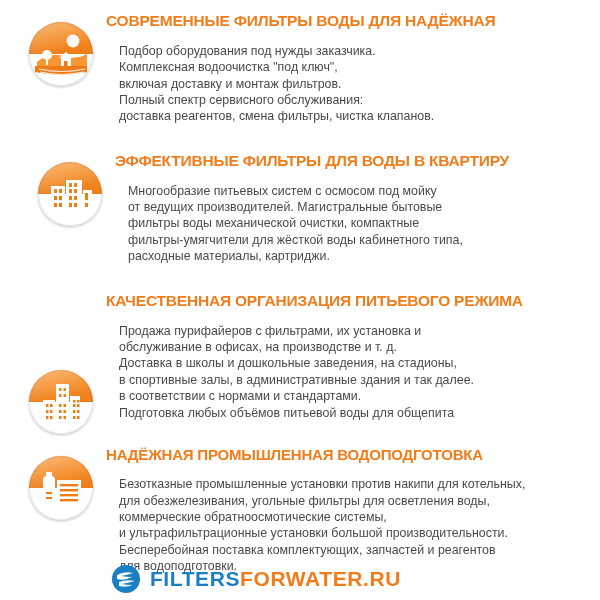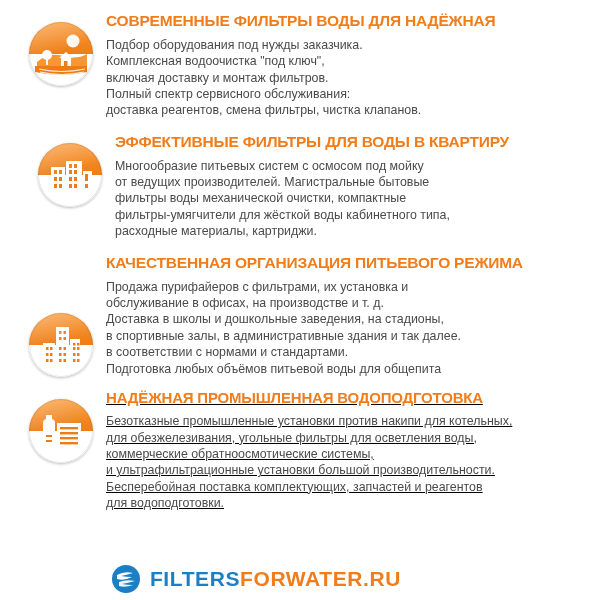--- a/index.html
+++ b/index.html
@@ -44,21 +44,21 @@
     margin: 0 0 7px 0;
     white-space: nowrap;
   }
   .sec-title.small {
     font-size: 15px;
   }
   .sec-body {
     color: #4a4a4a;
     font-size: 12.4px;
     line-height: 16.4px;
-    margin: 0;
+    margin: 13px;
   }
   .sec-body .line {
     display: block;
     white-space: nowrap;
   }
 
   
   .badge {
     position: relative;
     width: 64px;
@@ -274,21 +274,21 @@
         <span class="line">Продажа пурифайеров с фильтрами, их установка и</span>
         <span class="line">обслуживание в офисах, на производстве и т. д.</span>
         <span class="line">Доставка в школы и дошкольные заведения, на стадионы,</span>
         <span class="line">в спортивные залы, в административные здания и так далее.</span>
         <span class="line">в соответствии с нормами и стандартами.</span>
         <span class="line">Подготовка любых объёмов питьевой воды для общепита</span>
       </p>
     </div>
   </div>
 
-  <div class="section" style="margin-top:12px;text-decoration:underline;">
+  <div class="section" style="margin-top:12px;">
     <div class="icon-col">
       <div class="badge">
         <div class="half-top"></div>
         <div class="half-bot"></div>
         <svg width="64" height="64" viewBox="0 0 64 64">
 
           <rect x="14" y="20" width="12" height="32" rx="4" fill="#ffffff"></rect>
           <rect x="17" y="16" width="6" height="5" fill="#ffffff"></rect>
 
           <rect x="28" y="24" width="24" height="28" fill="#ffffff"></rect>

